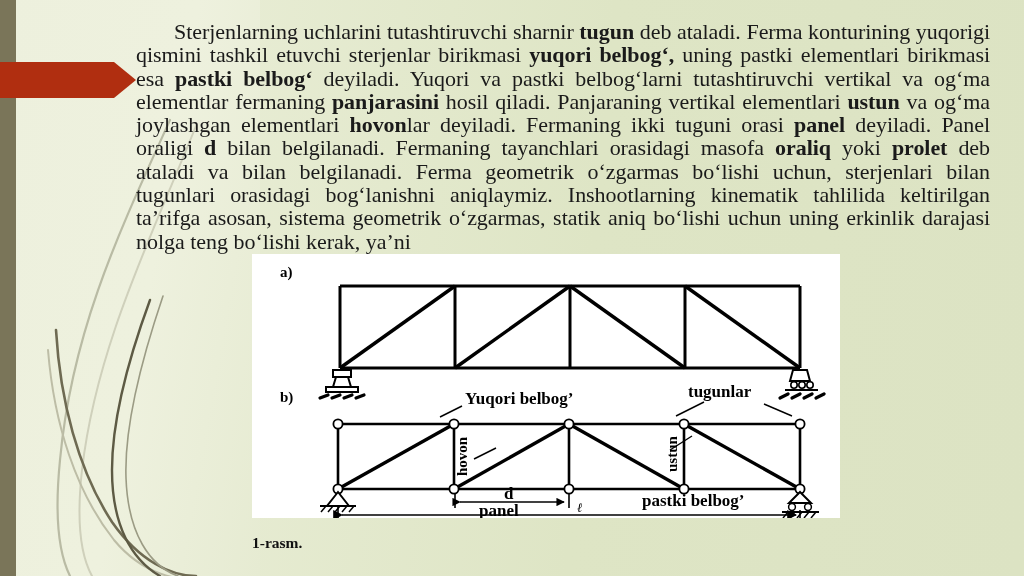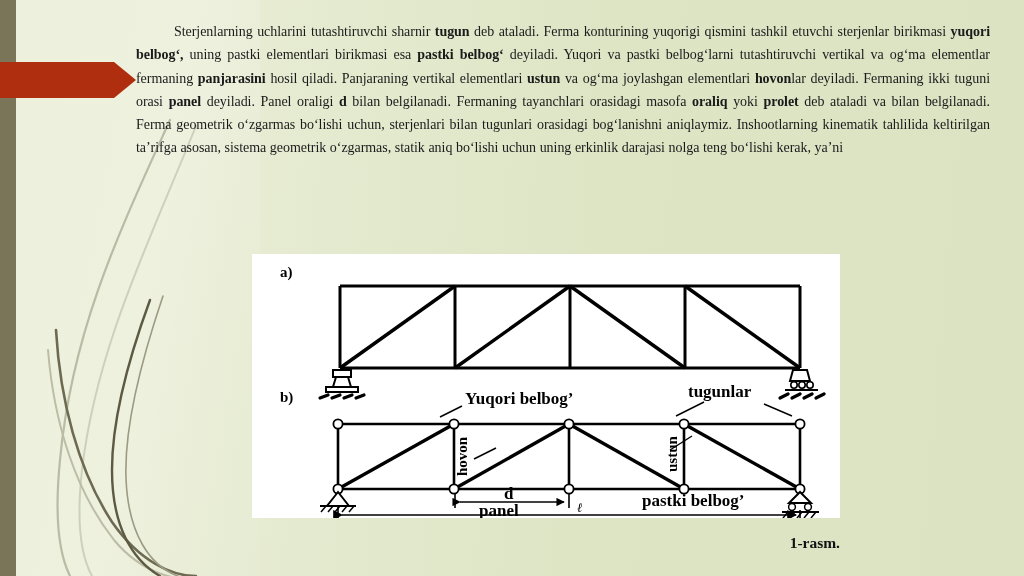--- a/index.html
+++ b/index.html
@@ -55,21 +55,21 @@
     width: 136px;
     height: 36px;
   }
 
   
   .body-text {
     position: absolute;
     left: 136px;
     top: 20px;
     width: 854px;
-    font-size: 14px;
+    font-size: 22px;
     line-height: 23.3px;
     color: #1a1a1a;
     text-align: justify;
     text-indent: 38px;
     letter-spacing: -0.05px;
     word-spacing: 0.2px;
   }
   .body-text b { font-weight: bold; }
 
   
@@ -82,21 +82,21 @@
     background: #ffffff;
   }
   .figure-svg { display: block; }
 
   
   .caption {
     position: absolute;
     left: 252px;
     top: 534px;
     width: 588px;
-    text-align: right;
+    text-align: left;
     font-size: 15.5px;
     font-weight: bold;
     color: #111;
   }
 </style>
 </head>
 <body>
 
 <div id="slide">
 

